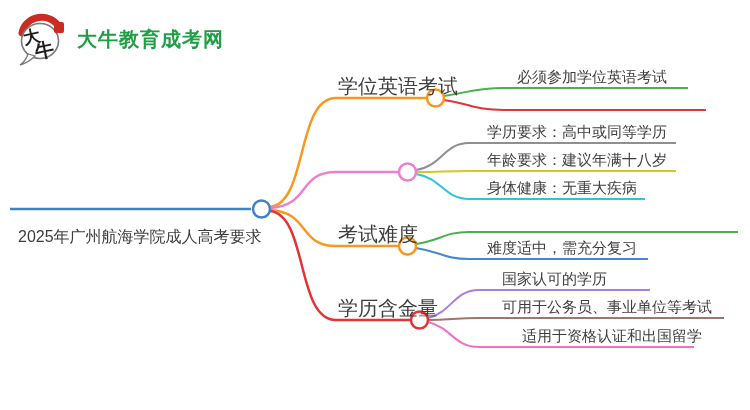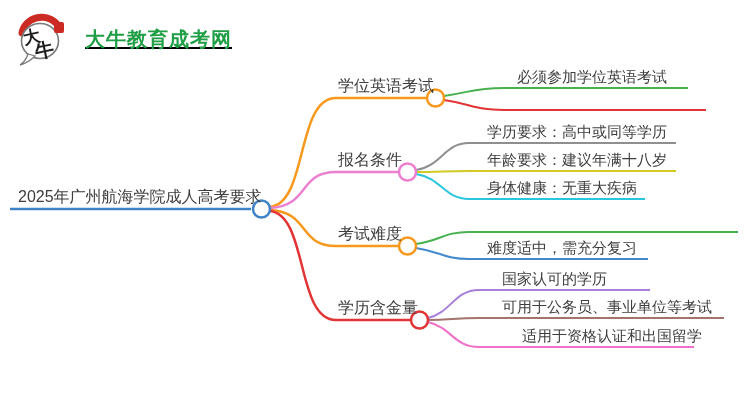--- a/index.html
+++ b/index.html
@@ -4,26 +4,26 @@
 <style>
   html,body{margin:0;padding:0;background:#fff;}
   .canvas{
     position:relative;width:750px;height:410px;background:#ffffff;overflow:hidden;
     font-family:"Liberation Sans","DejaVu Sans",sans-serif;
   }
   .edges{position:absolute;left:0;top:0;pointer-events:none;}
   .node{
     position:absolute;white-space:nowrap;color:#3d3d3d;line-height:20px;
   }
-  .root-label{font-size:16px;}
-  .branch-label{font-size:16px;font-family:Liberation Serif, serif;}
+  .root-label{font-size:16px;margin-top:40px;}
+  .branch-label{font-size:20px;font-family:Liberation Serif, serif;}
   .leaf-label{font-size:15px;line-height:20px;font-family:Liberation Serif, serif;}
   .logo{position:absolute;left:16px;top:12px;display:flex;align-items:center;}
   .logo-mark{width:52px;height:54px;}
-  .logo-text{margin-left:17px;text-decoration:underline;}
+  .logo-text{margin-left:9px;}
   .logo-title{color:#1f9e45;font-weight:bold;font-size:20px;line-height:24px;letter-spacing:1px;}
   .logo-domain{color:#1f9e45;font-weight:bold;font-size:14px;line-height:18px;letter-spacing:0.5px;}
 </style>
 </head>
 <body>
 
 <div class="canvas">
 
   <svg class="edges" width="750" height="410" viewBox="0 0 750 410">
 
@@ -62,21 +62,20 @@
       <text x="19" y="45" font-size="19" font-weight="bold" fill="#1c1c1c" font-family="'Liberation Serif','DejaVu Serif',serif" transform="rotate(-12 27 39)">牛</text>
     </svg>
     <div class="logo-text">
       <div class="logo-title">大牛教育成考网</div>
     </div>
   </div>
 
   <div class="node root-label" style="left:18px;top:187px">2025年广州航海学院成人高考要求</div>
 
   <div class="node branch-label" style="left:338px;top:76px">学位英语考试</div>
-  <div class="node branch-label" style="left:338px;top:150px">报名条件</div>
   <div class="node branch-label" style="left:338px;top:224px">考试难度</div>
   <div class="node branch-label" style="left:338px;top:298px">学历含金量</div>
 
   <div class="node leaf-label" style="left:517px;top:67px">必须参加学位英语考试</div>
   <div class="node leaf-label" style="left:487px;top:150px">年龄要求：建议年满十八岁</div>
   <div class="node leaf-label" style="left:487px;top:122px">学历要求：高中或同等学历</div>
   <div class="node leaf-label" style="left:487px;top:178px">身体健康：无重大疾病</div>
   <div class="node leaf-label" style="left:487px;top:238px">难度适中，需充分复习</div>
   <div class="node leaf-label" style="left:502px;top:269px">国家认可的学历</div>
   <div class="node leaf-label" style="left:502px;top:297px">可用于公务员、事业单位等考试</div>

